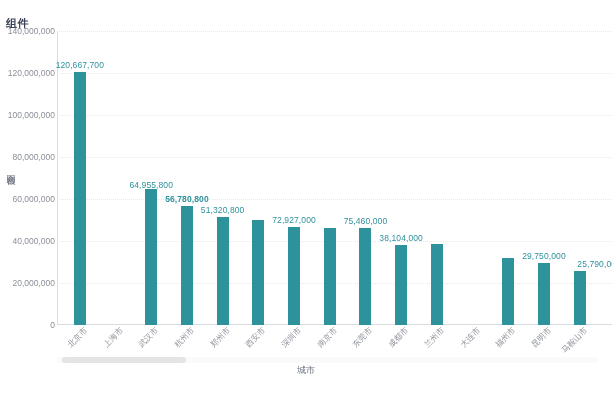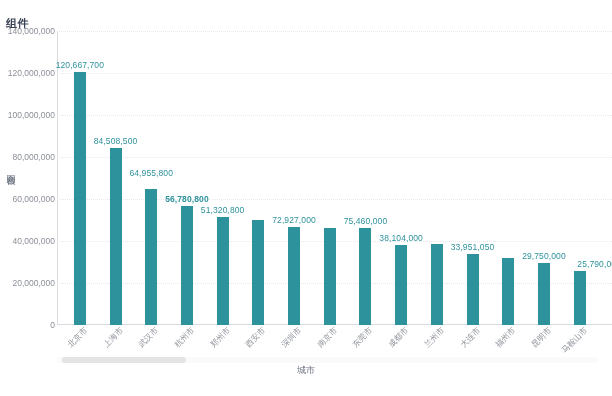--- a/index.html
+++ b/index.html
@@ -200,27 +200,23 @@
         <div class="gridline" style="top: 126px;"></div>
         <div class="gridline" style="top: 168px;"></div>
         <div class="gridline" style="top: 210px;"></div>
         <div class="gridline" style="top: 252px;"></div>
       </div>
     <div id="bars">
         <div class="bar-slot" style="left: 5px; width: 35.7px;">
           <div class="bar" style="height: 253.402px;"></div>
           <div class="bar-value" style="bottom: 255.402px;">120,667,700</div>
         </div>
-        <div class="bar-slot" style="left: 40.7px; width: 35.7px;">
-          <div class="bar" style="height: 177.468px;"></div>
-          <div class="bar-value" style="bottom: 179.468px;">84,508,500</div>
-        </div>
         <div class="bar-slot" style="left: 76.4px; width: 35.7px;">
           <div class="bar" style="height: 136.407px;"></div>
-          <div class="bar-value" style="bottom: 147px;">64,955,800</div>
+          <div class="bar-value" style="bottom: 135px;">64,955,800</div>
         </div>
         <div class="bar-slot" style="left: 112.1px; width: 35.7px; font-weight: bold;">
           <div class="bar" style="height: 119.24px;"></div>
           <div class="bar-value" style="bottom: 121.24px;">56,780,800</div>
         </div>
         <div class="bar-slot" style="left: 147.8px; width: 35.7px;">
           <div class="bar" style="height: 107.774px;"></div>
           <div class="bar-value" style="bottom: 109.774px;">51,320,800</div>
         </div>
         <div class="bar-slot" style="left: 183.5px; width: 35.7px;">
@@ -236,24 +232,20 @@
         <div class="bar-slot" style="left: 290.6px; width: 35.7px;">
           <div class="bar" style="height: 97.125px;"></div>
           <div class="bar-value" style="bottom: 99.125px;">75,460,000</div>
         </div>
         <div class="bar-slot" style="left: 326.3px; width: 35.7px;">
           <div class="bar" style="height: 80.0184px;"></div>
           <div class="bar-value" style="bottom: 82.0184px;">38,104,000</div>
         </div>
         <div class="bar-slot" style="left: 362px; width: 35.7px;">
           <div class="bar" style="height: 80.64px;"></div>
-        </div>
-        <div class="bar-slot" style="left: 397.7px; width: 35.7px;">
-          <div class="bar" style="height: 71.2972px;"></div>
-          <div class="bar-value" style="bottom: 73.2972px;">33,951,050</div>
         </div>
         <div class="bar-slot" style="left: 433.4px; width: 35.7px;">
           <div class="bar" style="height: 67.41px;"></div>
         </div>
         <div class="bar-slot" style="left: 469.1px; width: 35.7px;">
           <div class="bar" style="height: 62.475px;"></div>
           <div class="bar-value" style="bottom: 64.475px;">29,750,000</div>
         </div>
         <div class="bar-slot" style="left: 504.8px; width: 35.7px;">
           <div class="bar" style="height: 54.159px;"></div>

